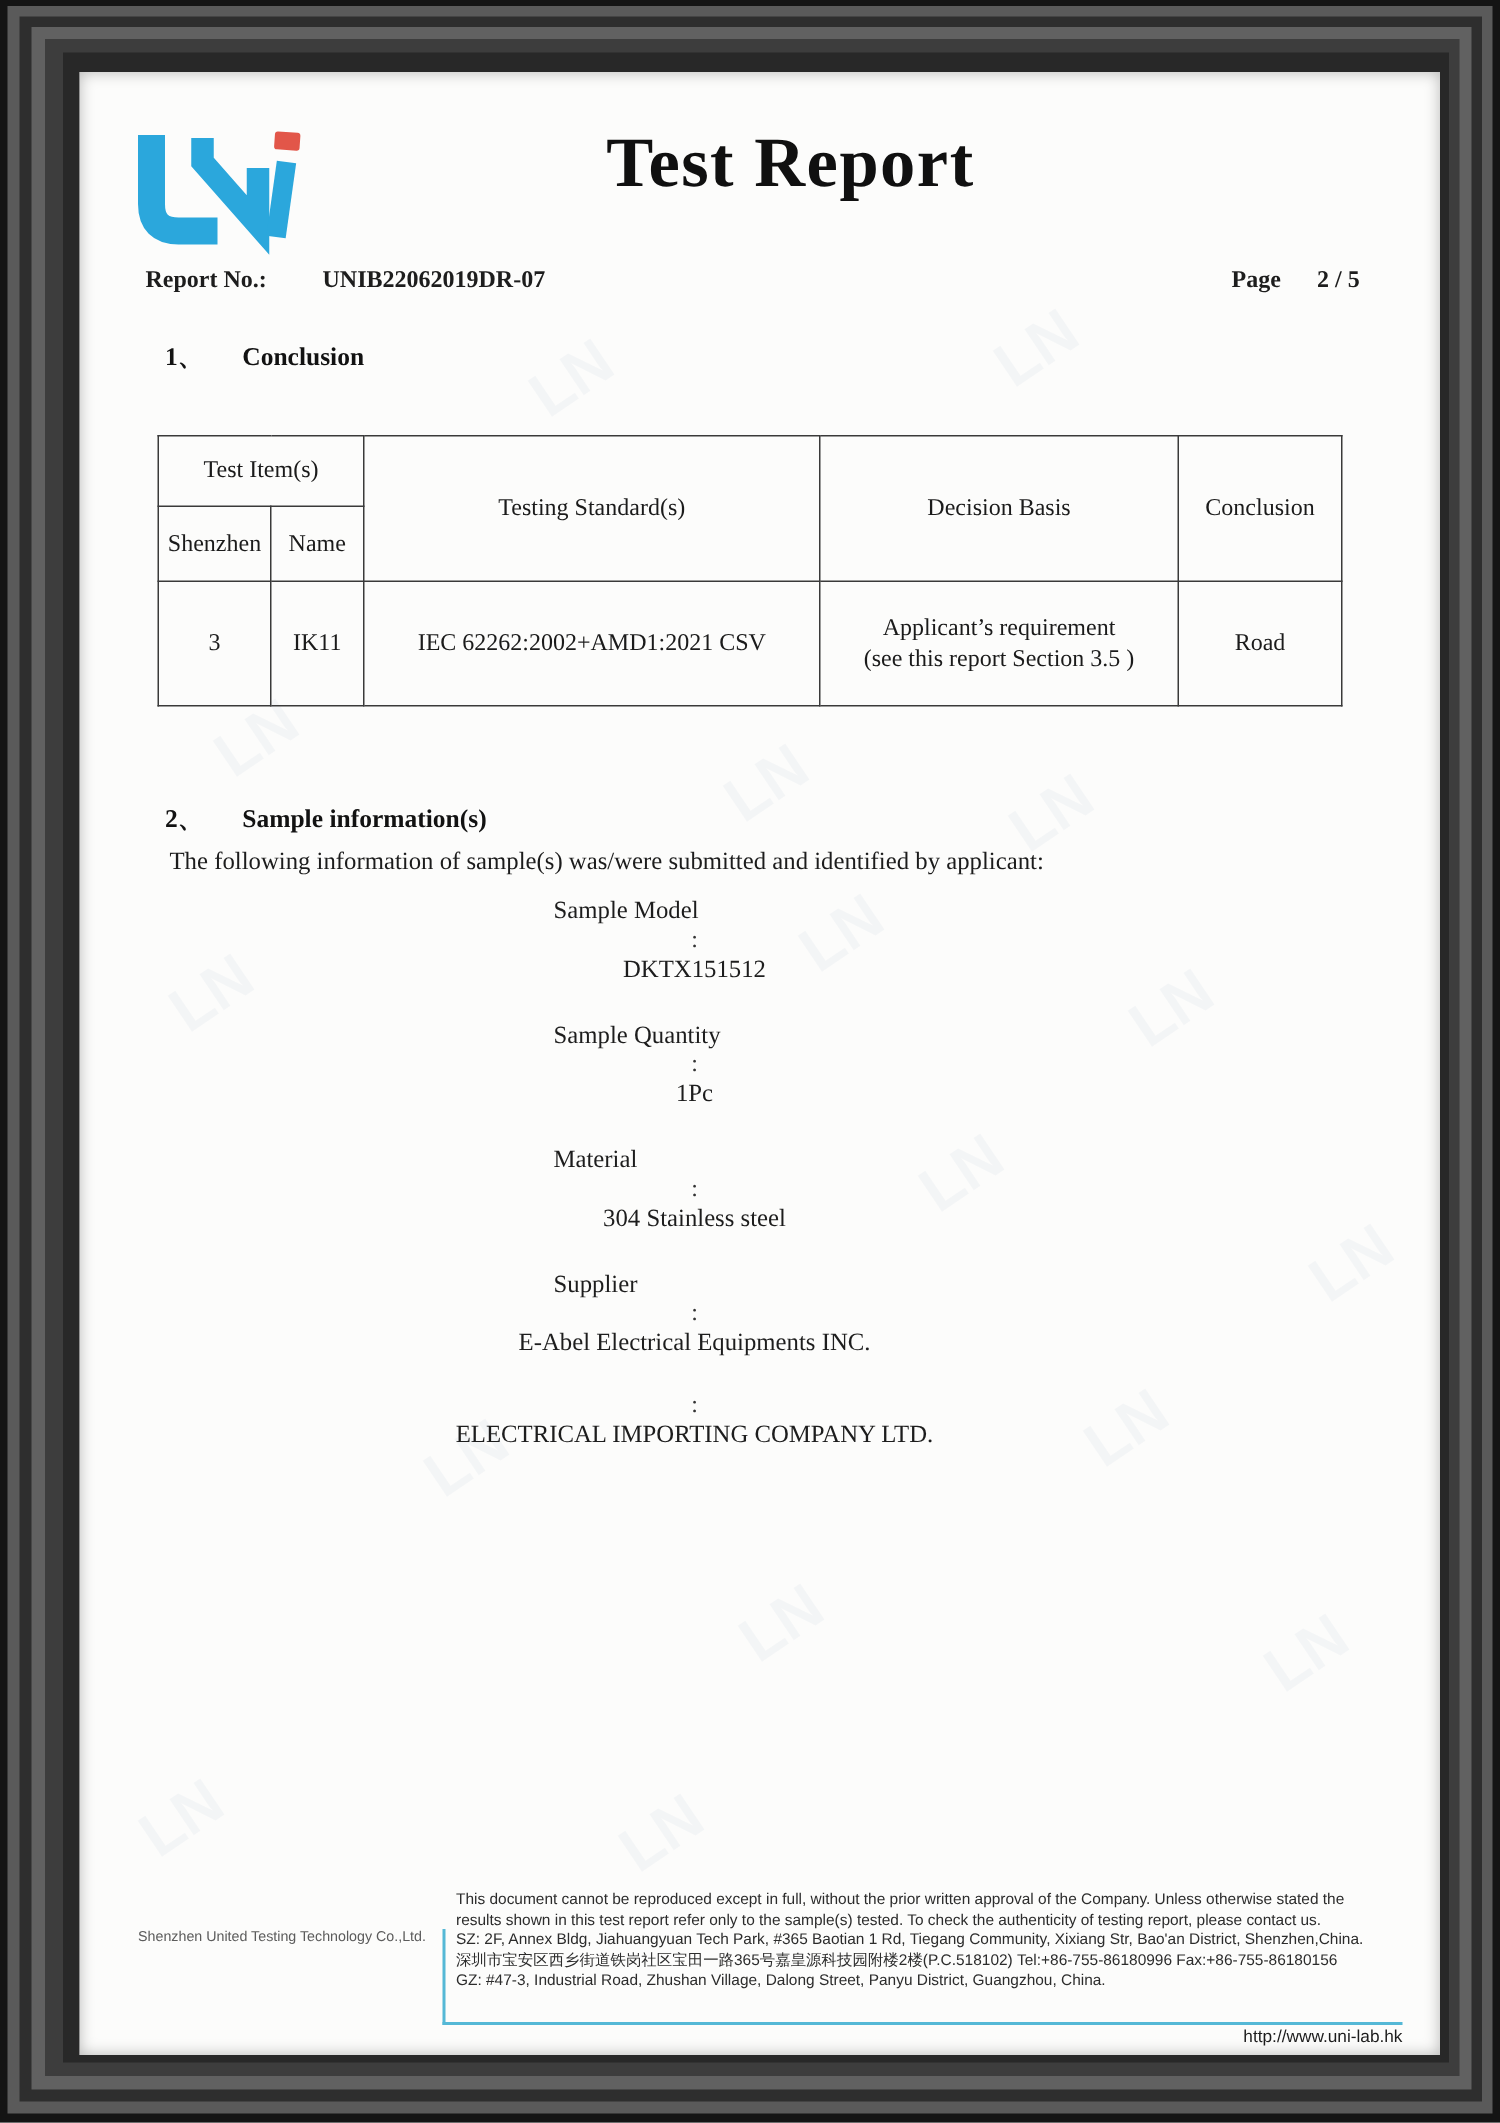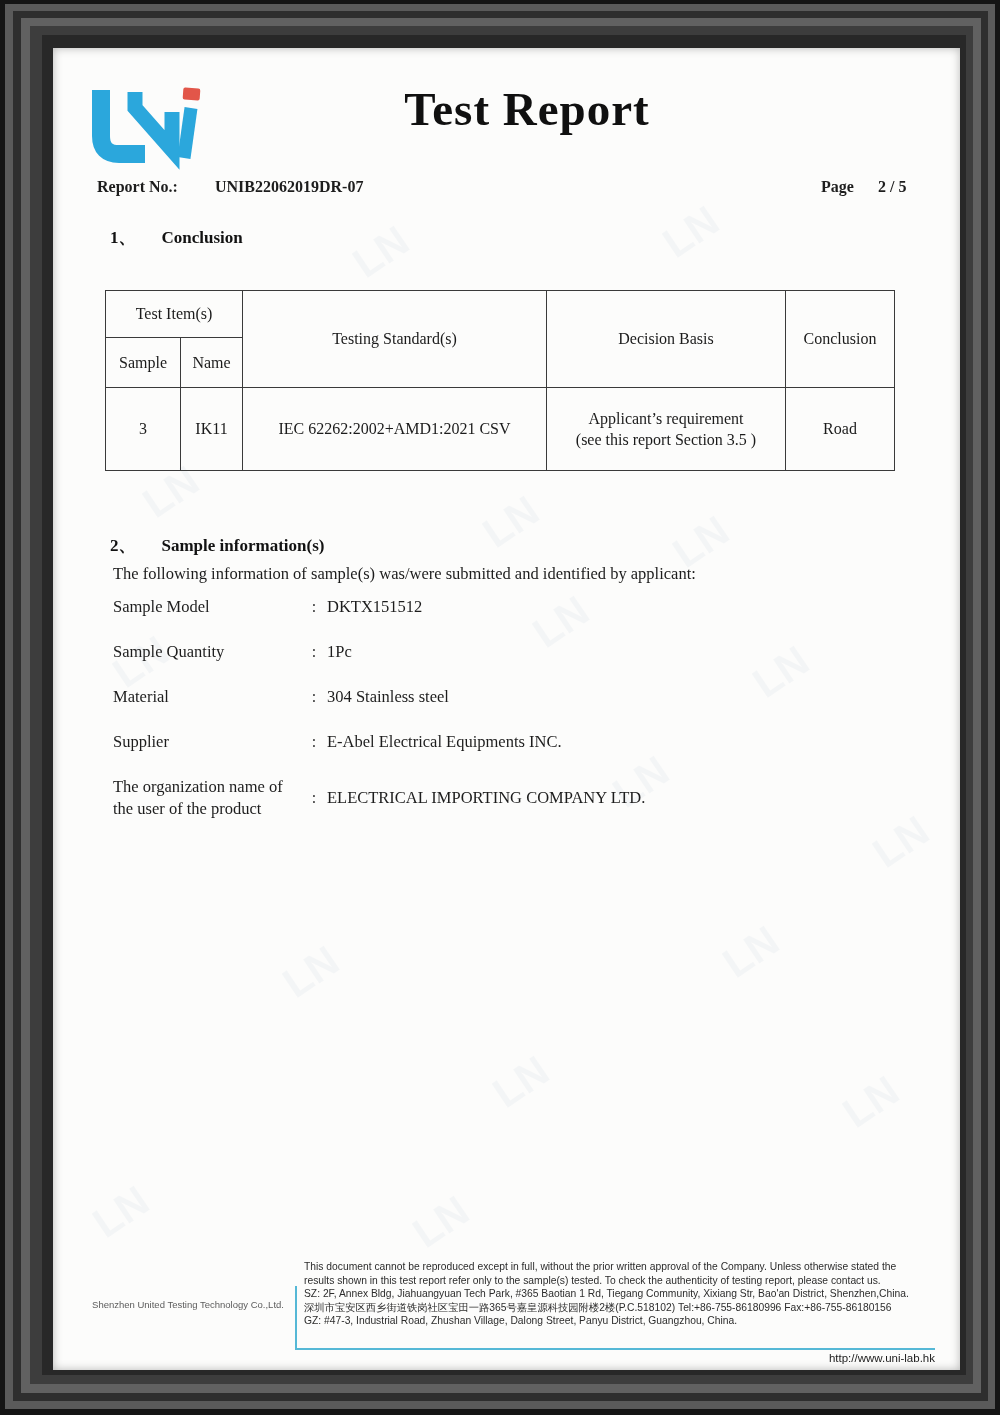--- a/index.html
+++ b/index.html
@@ -32,29 +32,29 @@
   .sec-head{position:absolute;font-size:17px;font-weight:bold;color:#121212;}
   .sec-head .num{margin-right:26px;}
   .intro{position:absolute;font-size:16.5px;color:#1c1c1c;}
   
   table.ctab{position:absolute;left:52px;top:242px;border-collapse:collapse;table-layout:fixed;
              font-size:16px;color:#1b1b1b;}
   table.ctab td{border:1.5px solid #3a3a3a;text-align:center;vertical-align:middle;
                 padding:0 4px;overflow:hidden;}
   
   .fields{position:absolute;left:60px;top:548px;width:700px;}
-  .frow{display:flex;align-items:center;margin-bottom:23px;}
+  .frow{display:flex;align-items:center;margin-bottom:23px;flex-direction:column;}
   .flabel{width:188px;font-size:16.5px;line-height:22px;}
   .fcolon{width:26px;text-align:center;font-size:16px;color:#333;}
   .fvalue{font-size:16.5px;}
   
   .foot-left{position:absolute;left:14px;top:1234px;width:242px;text-align:center;
              font-family:"Liberation Sans",sans-serif;}
   .foot-cn{font-size:20.5px;font-weight:bold;color:#161616;letter-spacing:.5px;}
-  .foot-en{font-size:9.5px;color:#5c5c5c;margin-top:17px;}
+  .foot-en{font-size:9.5px;color:#5c5c5c;margin-top:4px;}
   .vline{position:absolute;left:242px;top:1238px;width:2px;height:64px;background:#55b8d6;}
   .disclaimer{position:absolute;left:251px;top:1212px;width:632px;
               font-family:"Liberation Sans",sans-serif;font-size:10.3px;
               line-height:13.6px;color:#2c2c2c;}
   .hline{position:absolute;left:242px;top:1300px;width:640px;height:2px;background:#55b8d6;}
   .url{position:absolute;left:600px;top:1304px;width:282px;text-align:right;
        font-family:"Liberation Sans",sans-serif;font-size:11.5px;color:#1c1c1c;}
   .dcell{line-height:21px;}
 </style>
 </head>
@@ -117,21 +117,21 @@
           <col style="width:109px">
       </colgroup>
       <tbody>
           <tr style="height:47px">
         <td colspan="2">Test Item(s)</td>
         <td rowspan="2">Testing Standard(s)</td>
         <td rowspan="2">Decision Basis</td>
         <td rowspan="2">Conclusion</td>
       </tr>
       <tr style="height:50px">
-        <td>Sample</td>
+        <td>Shenzhen</td>
         <td>Name</td>
       </tr>
       <tr style="height:83px">
         <td>3</td>
         <td>IK11</td>
         <td>IEC 62262:2002+AMD1:2021 CSV</td>
         <td>
           <div class="dcell">Applicant’s requirement</div>
           <div class="dcell">(see this report Section 3.5 )</div>
         </td>
@@ -160,21 +160,20 @@
         <div class="flabel">Material</div>
         <div class="fcolon">:</div>
         <div class="fvalue">304 Stainless steel</div>
       </div>
       <div class="frow">
         <div class="flabel">Supplier</div>
         <div class="fcolon">:</div>
         <div class="fvalue">E-Abel Electrical Equipments INC.</div>
       </div>
       <div class="frow">
-        <div class="flabel">The organization name of the user of the product</div>
         <div class="fcolon">:</div>
         <div class="fvalue">ELECTRICAL IMPORTING COMPANY LTD.</div>
       </div>
     </div>
 
     <div class="foot-left">
       <div class="foot-en">Shenzhen United Testing Technology Co.,Ltd.</div>
     </div>
     <div class="vline"></div>
 

